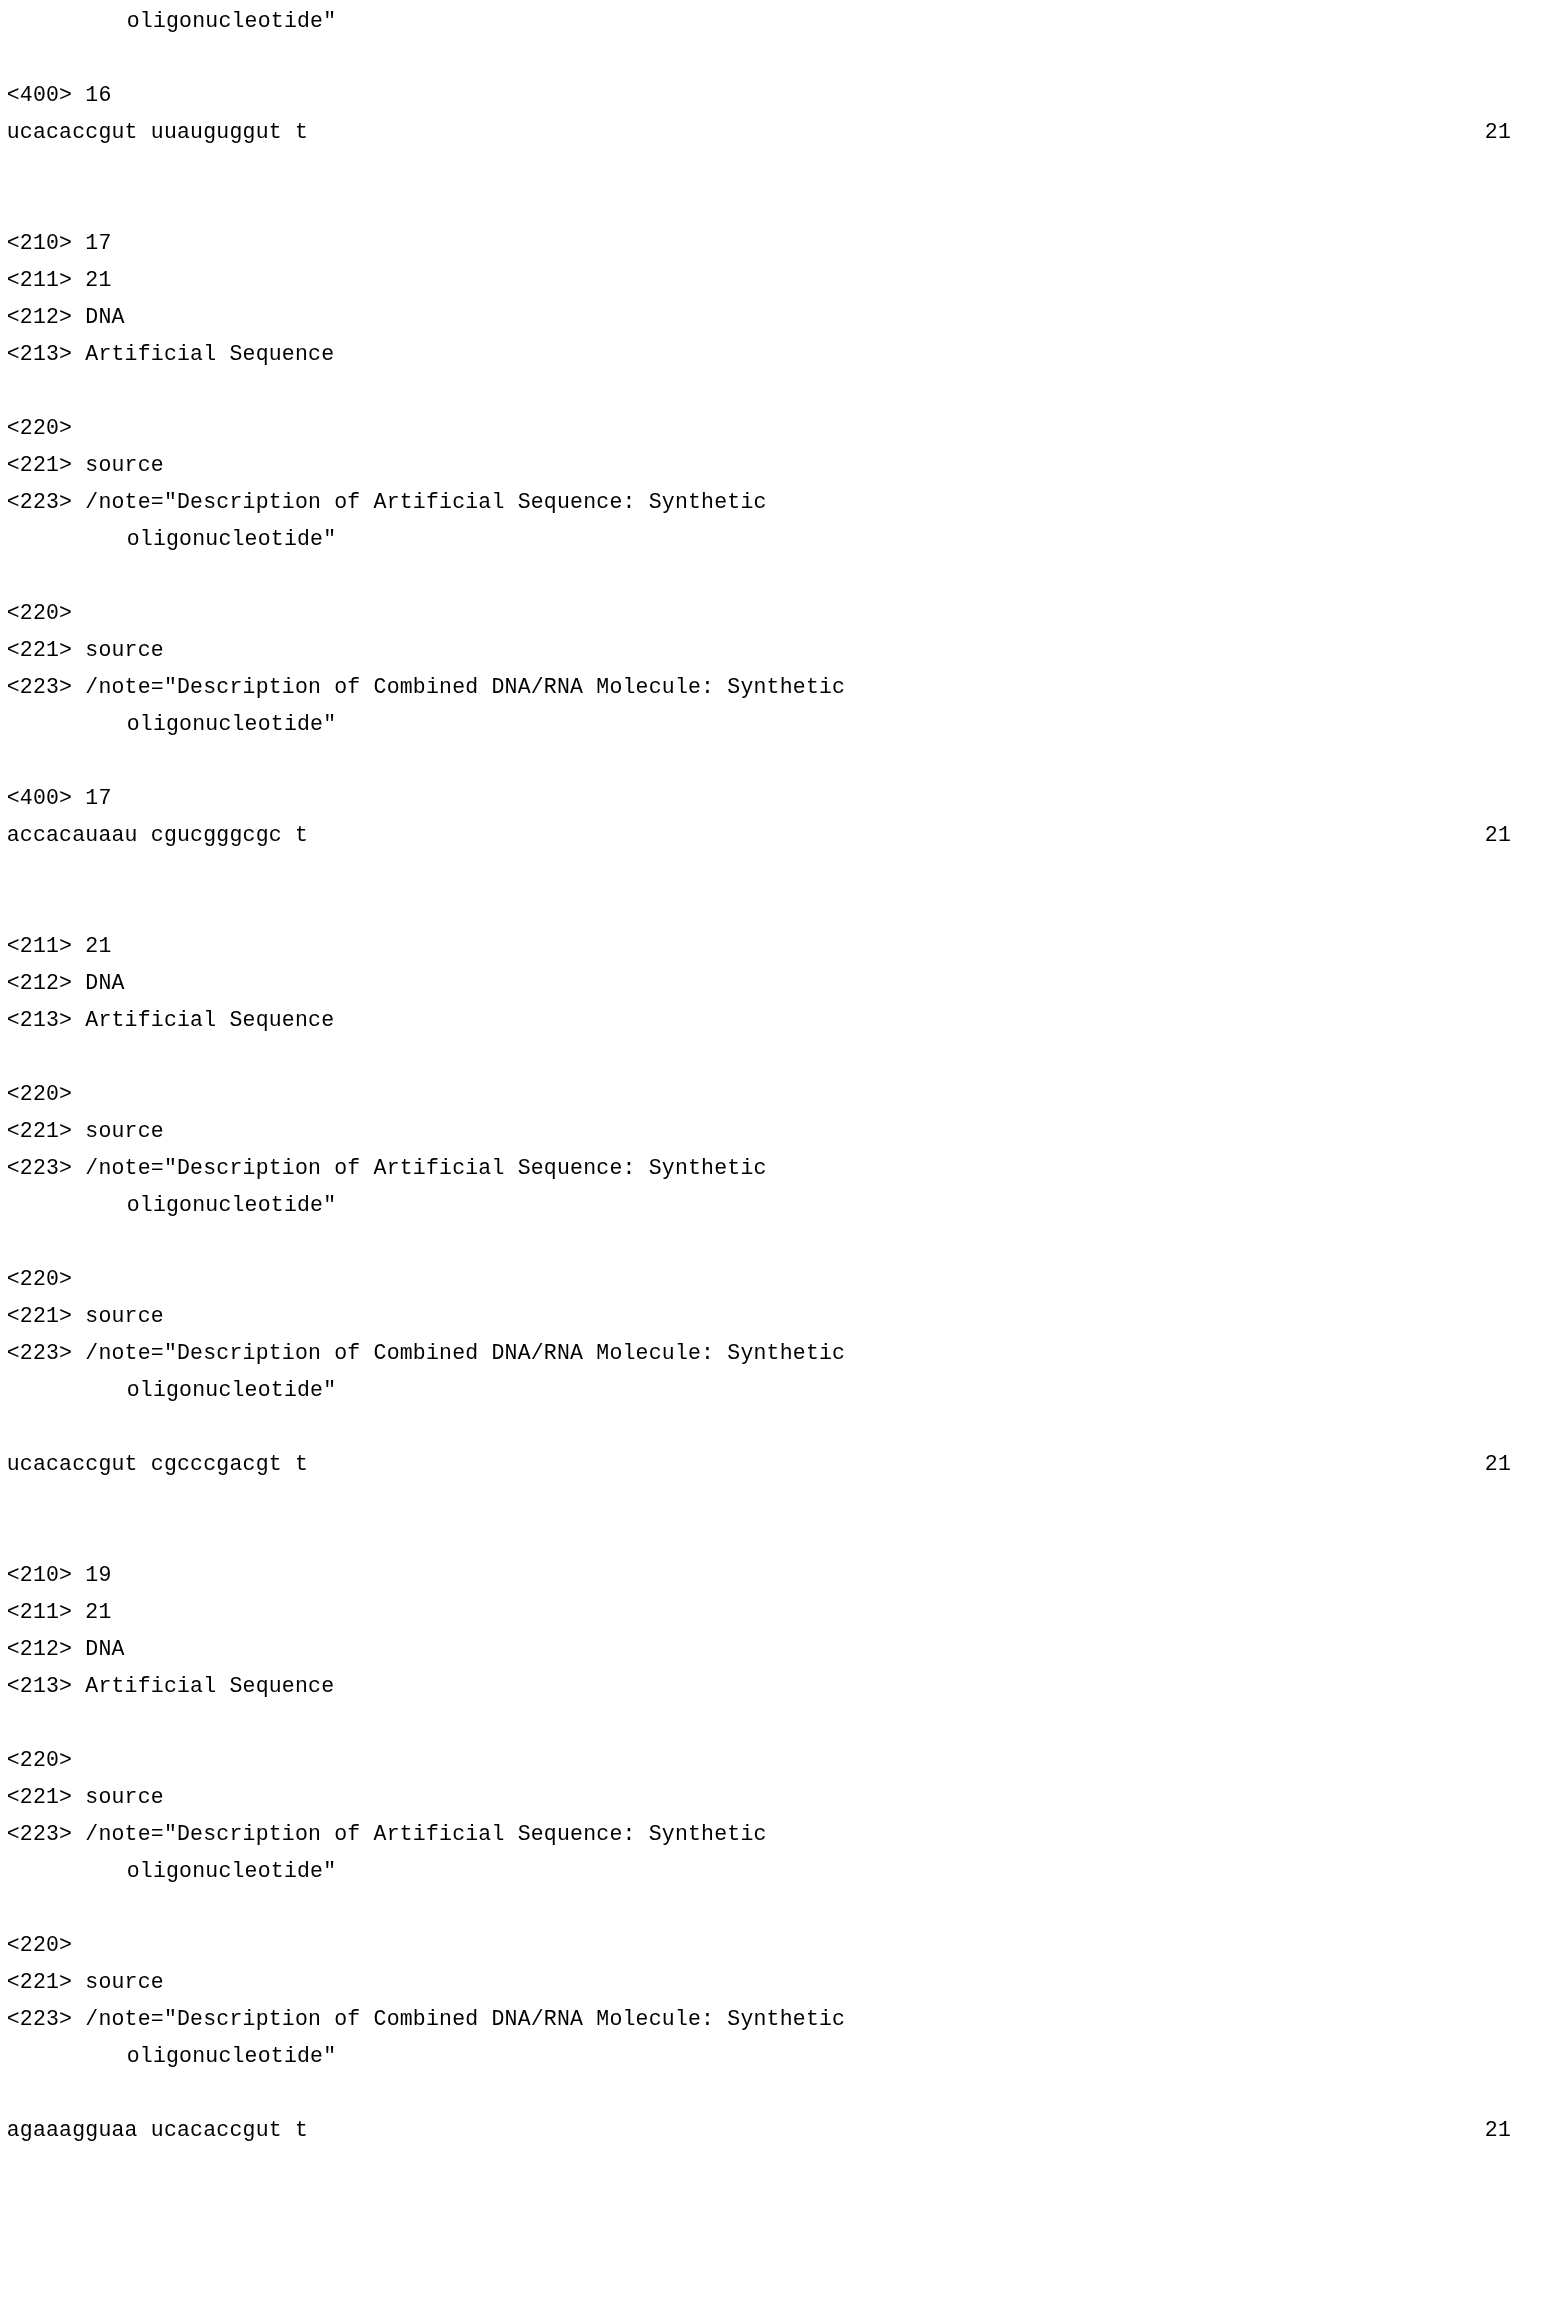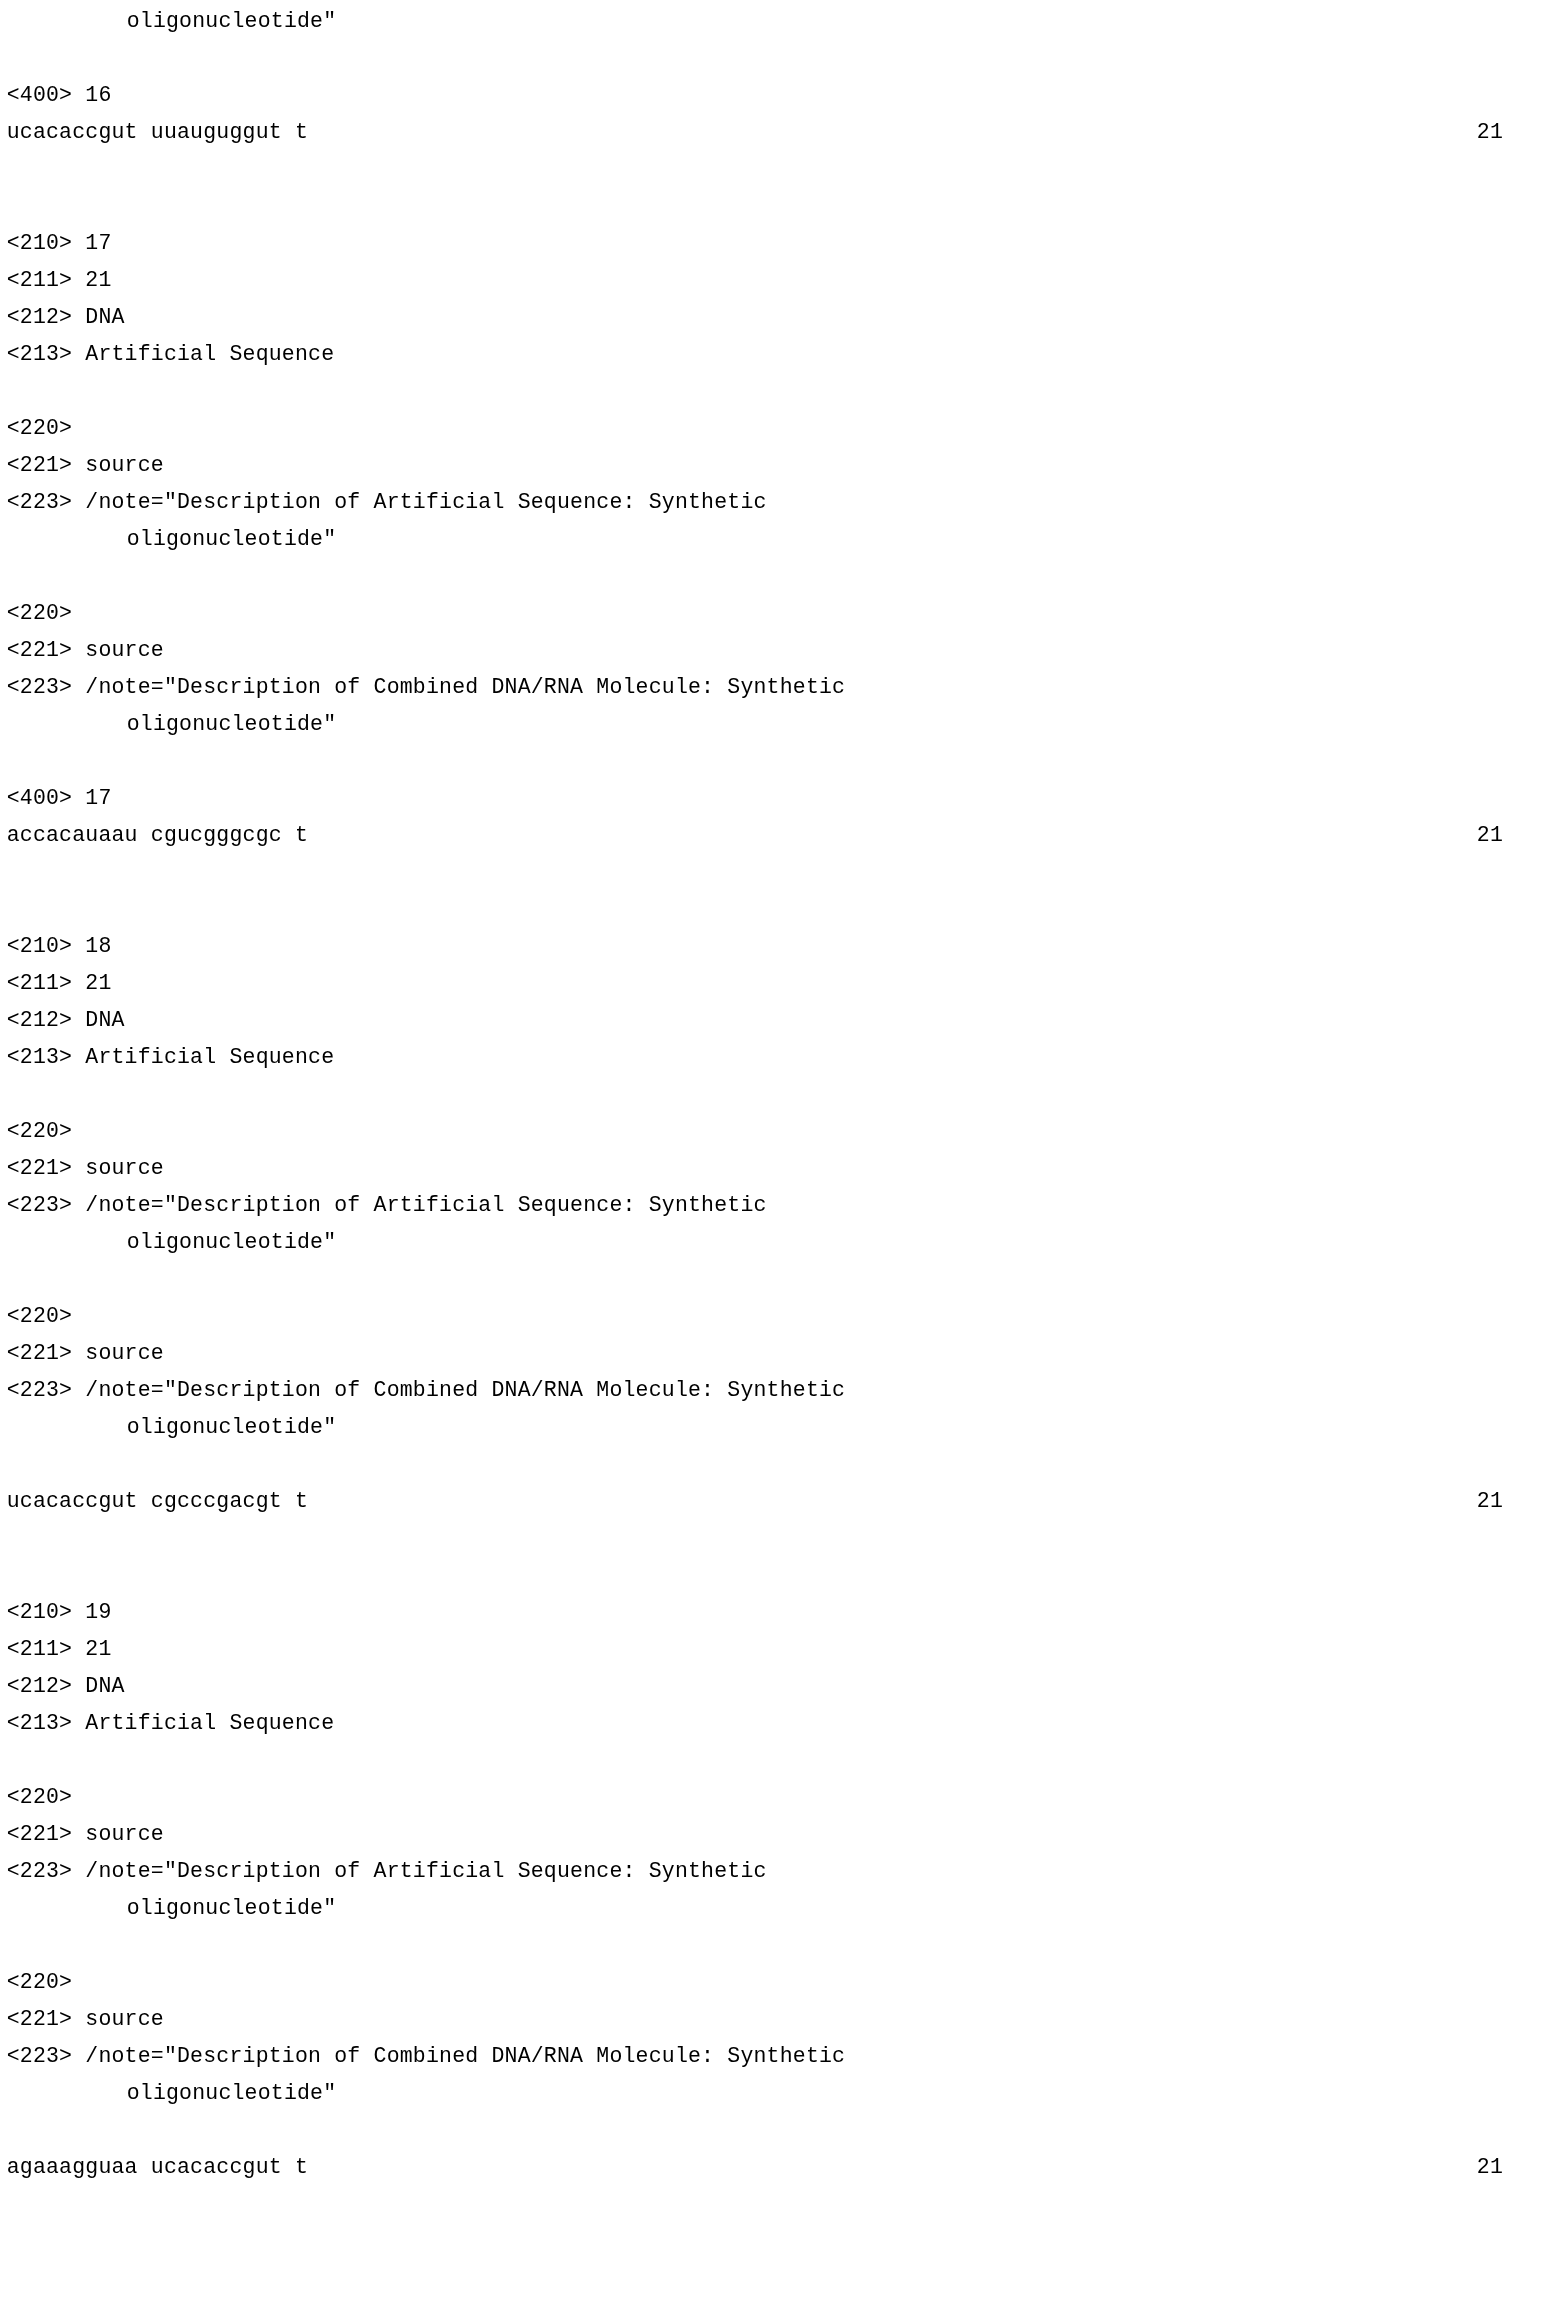--- a/index.html
+++ b/index.html
@@ -25,21 +25,21 @@
   .line {
     font-size: 21.5px;
     line-height: 37px;
     letter-spacing: 0.2px;
     white-space: pre;
     position: relative;
     min-height: 37px;
   }
   .line .num {
     position: absolute;
-    right: 8px;
+    right: 0;
     top: 0;
   }
   .blank {
     min-height: 37px;
     line-height: 37px;
   }
   .indent { padding-left: 120px; }
 </style>
 </head>
 <body>
@@ -64,21 +64,20 @@
       <div class="line blank"><span></span></div>
       <div class="line"><span>&lt;220&gt;</span></div>
       <div class="line"><span>&lt;221&gt; source</span></div>
       <div class="line"><span>&lt;223&gt; /note="Description of Combined DNA/RNA Molecule: Synthetic</span></div>
       <div class="line indent"><span>oligonucleotide"</span></div>
       <div class="line blank"><span></span></div>
       <div class="line"><span>&lt;400&gt; 17</span></div>
       <div class="line"><span>accacauaau cgucgggcgc t</span><span class="num">21</span></div>
       <div class="line blank"><span></span></div>
       <div class="line blank"><span></span></div>
-      <div class="line"><span>&lt;210&gt; 18</span></div>
       <div class="line"><span>&lt;211&gt; 21</span></div>
       <div class="line"><span>&lt;212&gt; DNA</span></div>
       <div class="line"><span>&lt;213&gt; Artificial Sequence</span></div>
       <div class="line blank"><span></span></div>
       <div class="line"><span>&lt;220&gt;</span></div>
       <div class="line"><span>&lt;221&gt; source</span></div>
       <div class="line"><span>&lt;223&gt; /note="Description of Artificial Sequence: Synthetic</span></div>
       <div class="line indent"><span>oligonucleotide"</span></div>
       <div class="line blank"><span></span></div>
       <div class="line"><span>&lt;220&gt;</span></div>

